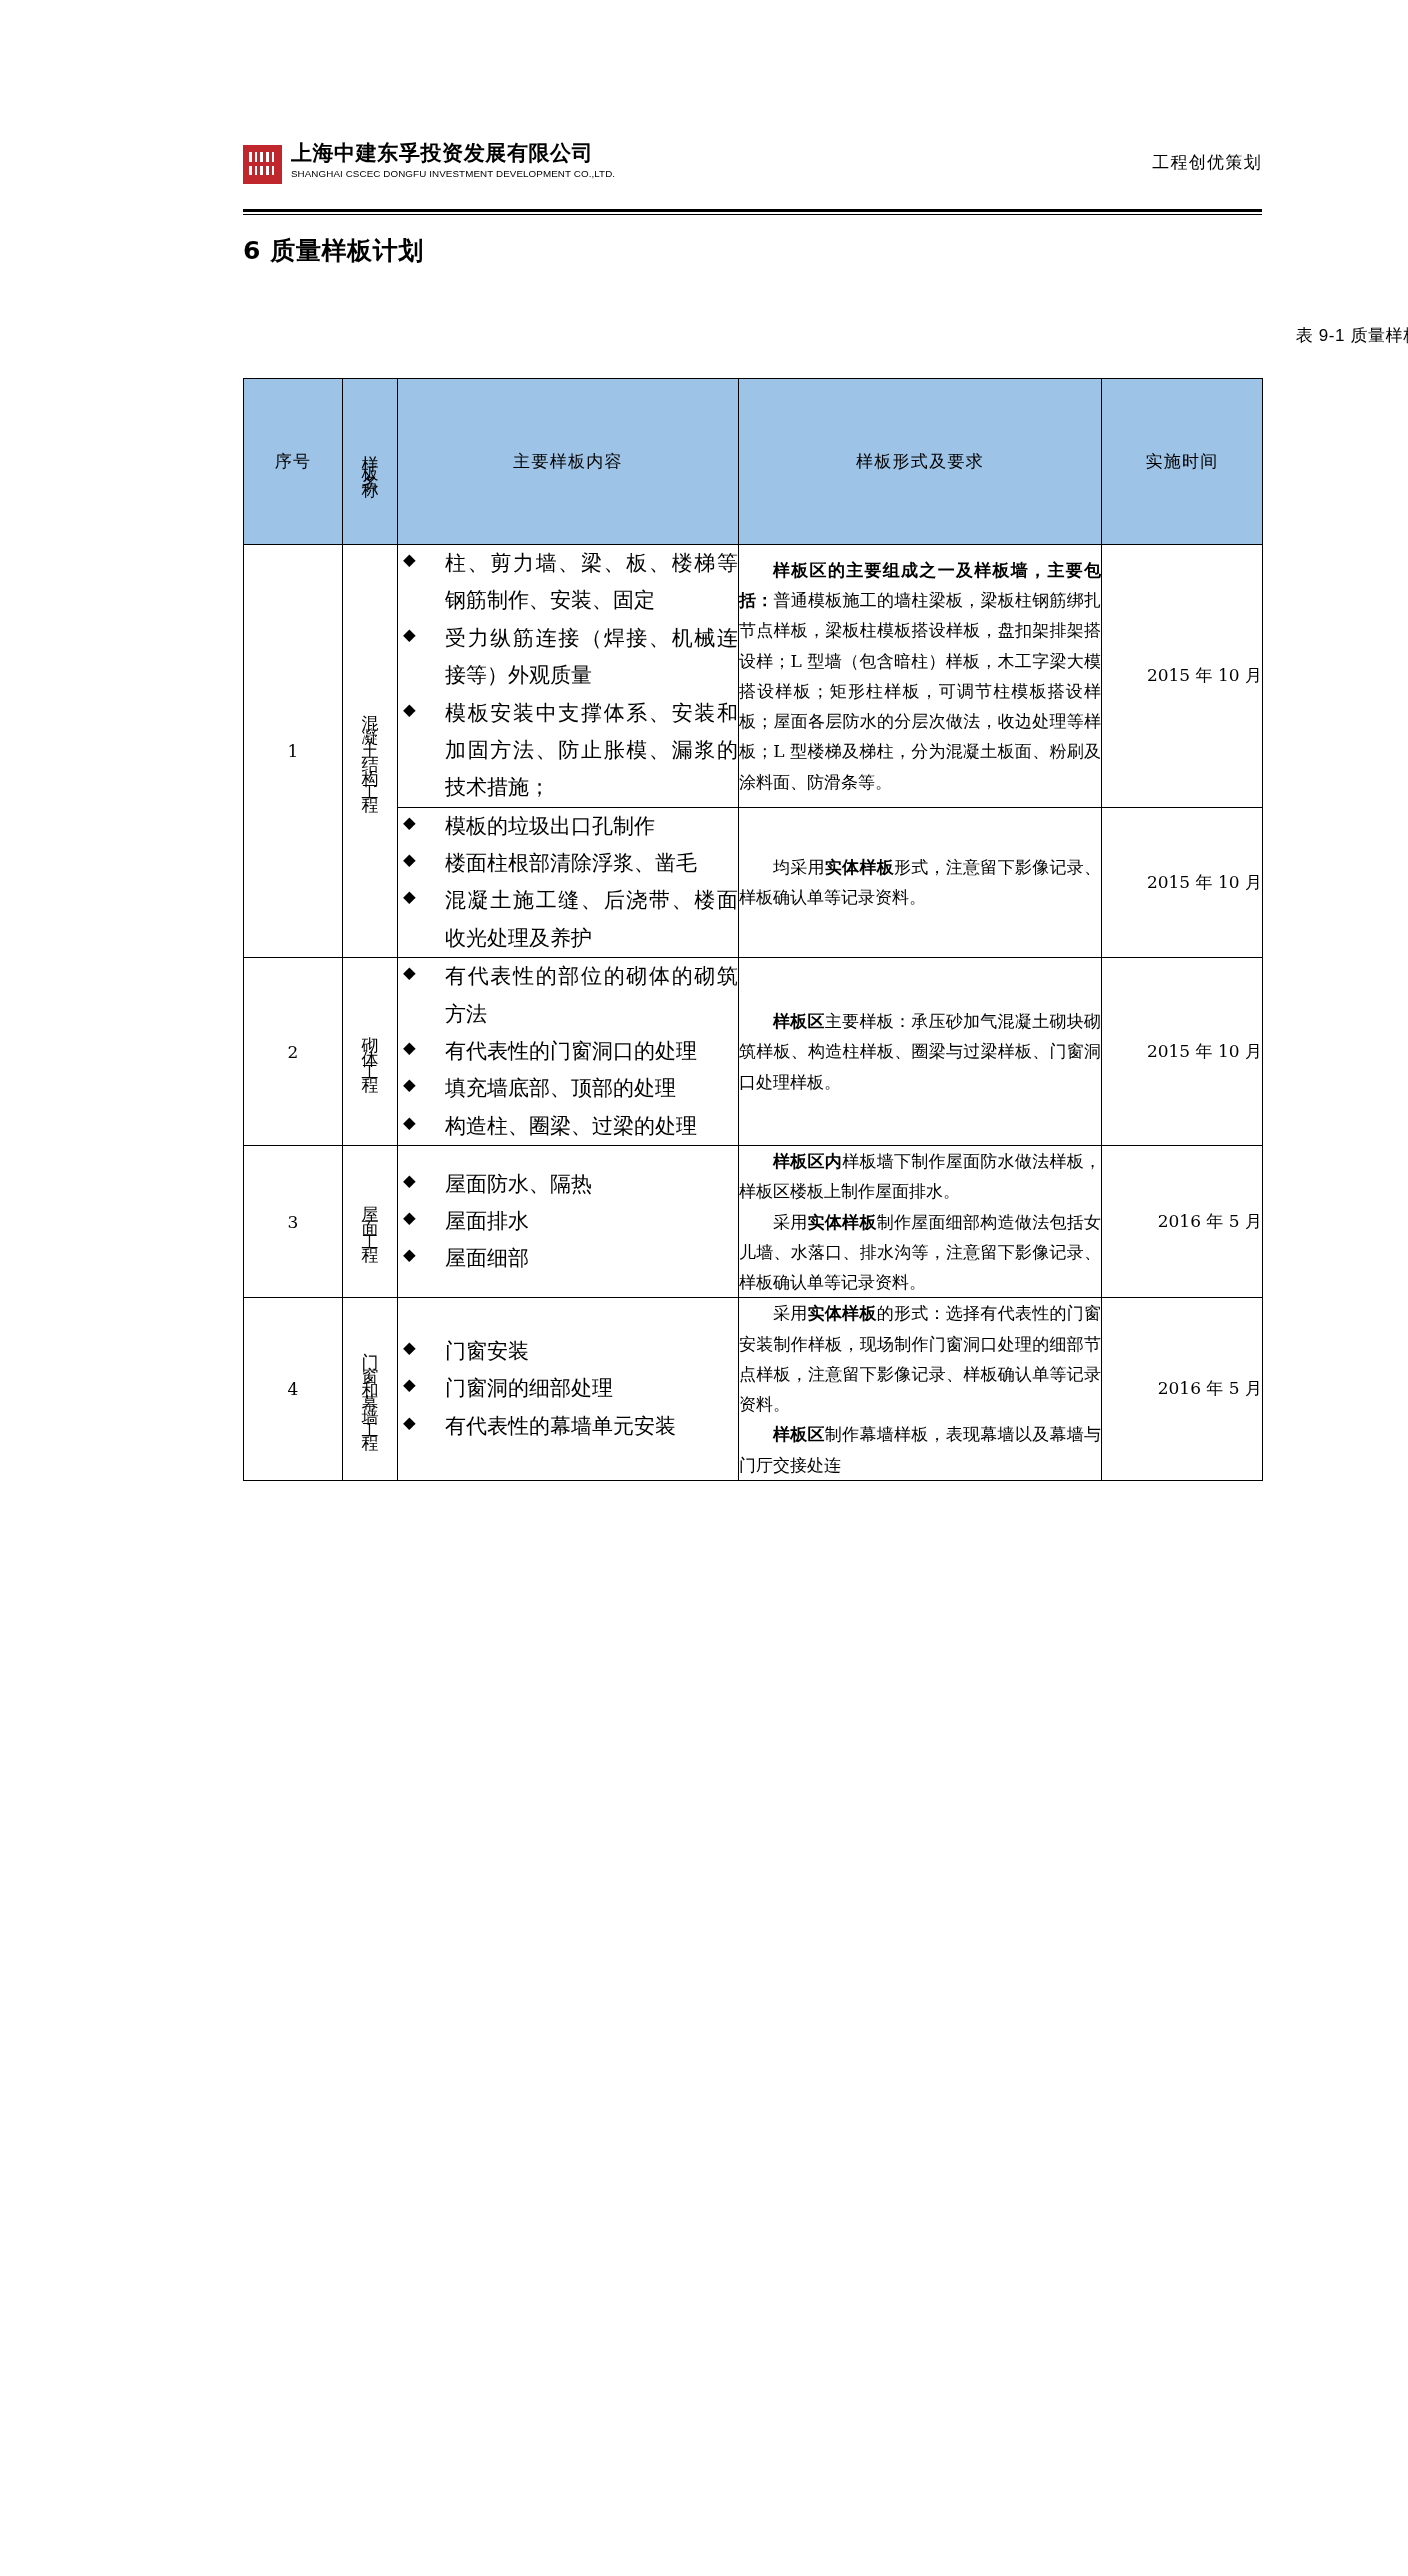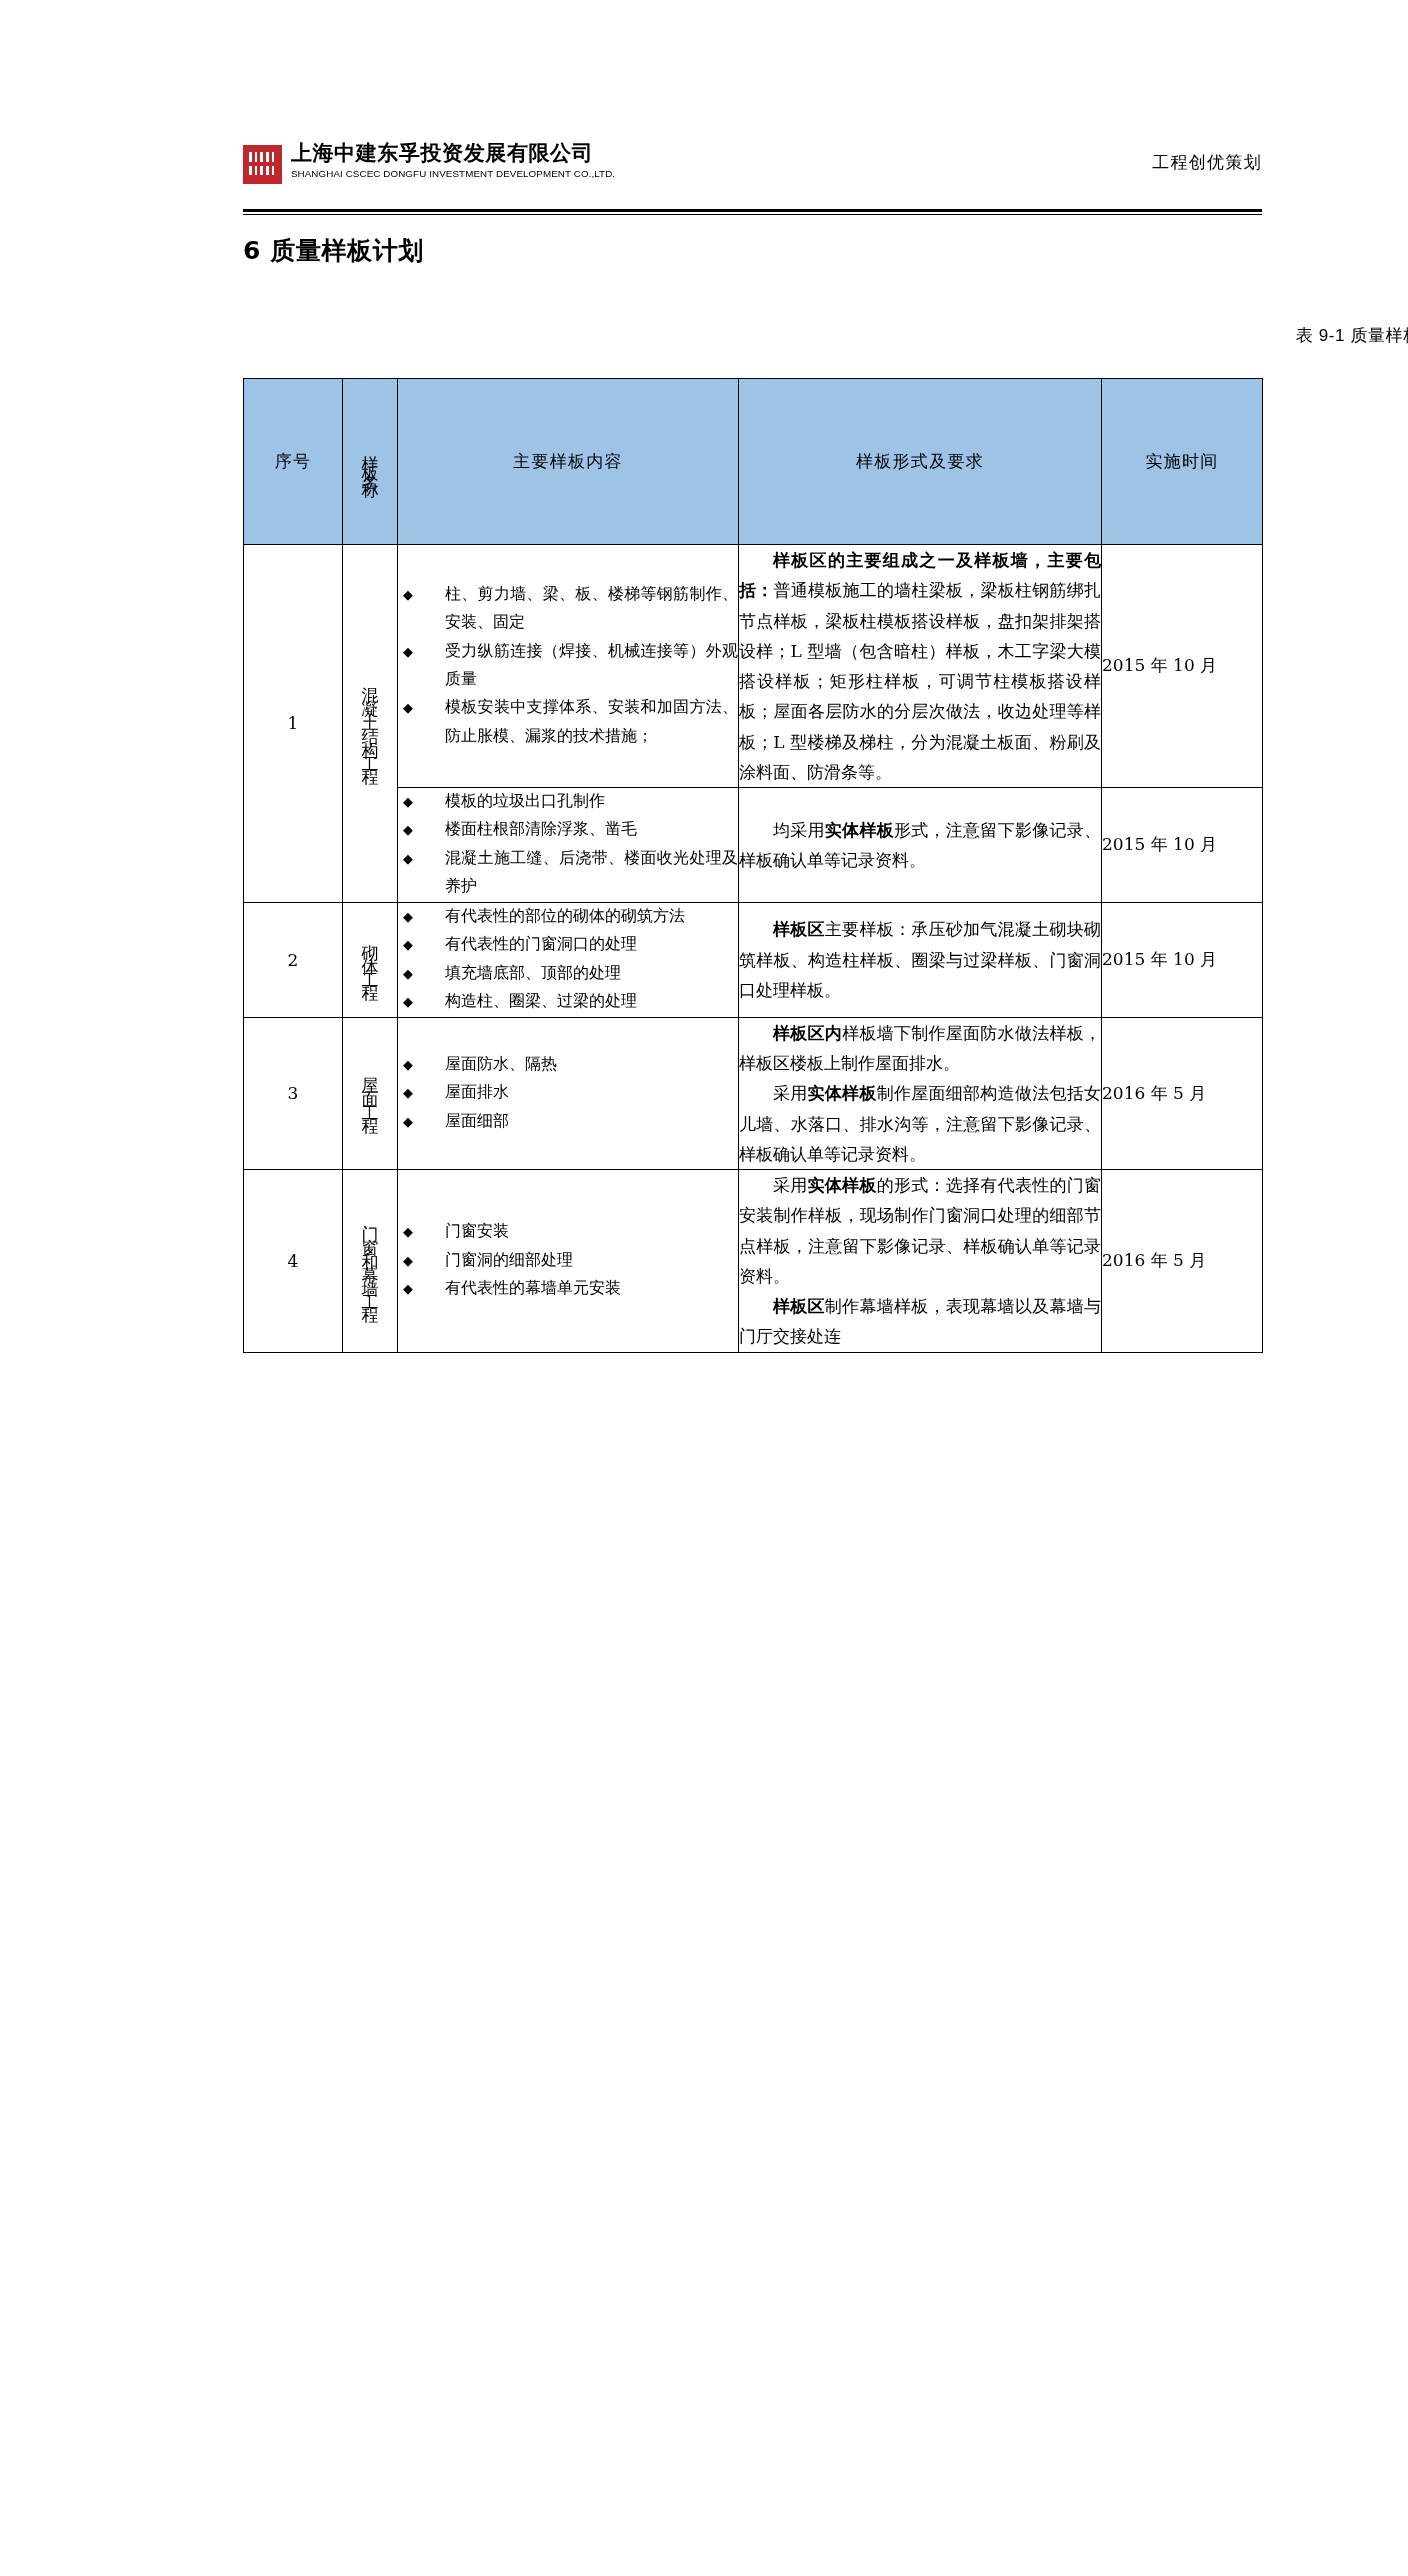--- a/index.html
+++ b/index.html
@@ -182,21 +182,21 @@
   }
   .cell-num {
     text-align: center;
     font-size: 17px;
   }
   .cell-name {
     text-align: center;
     padding: 6.3px 0;
   }
   .cell-date {
-    text-align: left;
+    text-align: right;
     font-size: 17px;
     line-height: 1.75;
     padding: 6.3px 7.6px;
   }
   .cell-body {
     font-size: 17px;
     line-height: 1.78;
     padding: 8.9px 10px 8.9px 8.9px;
     text-align: justify;
   }
@@ -205,23 +205,22 @@
   }
   ul.bullets {
     list-style: none;
     margin: 0;
     padding: 0;
   }
   ul.bullets li {
     position: relative;
     padding-left: 47px;
     margin: 0;
-    font-size: 16px;
+    font-size: 21px;
     line-height: 1.78;
-    font-family: Liberation Mono, monospace;
   }
   ul.bullets li::before {
     content: "\25C6";
     position: absolute;
     left: 5px;
     top: 0;
     font-size: 16.5px;
   }
   .b { font-weight: bold; }
 

